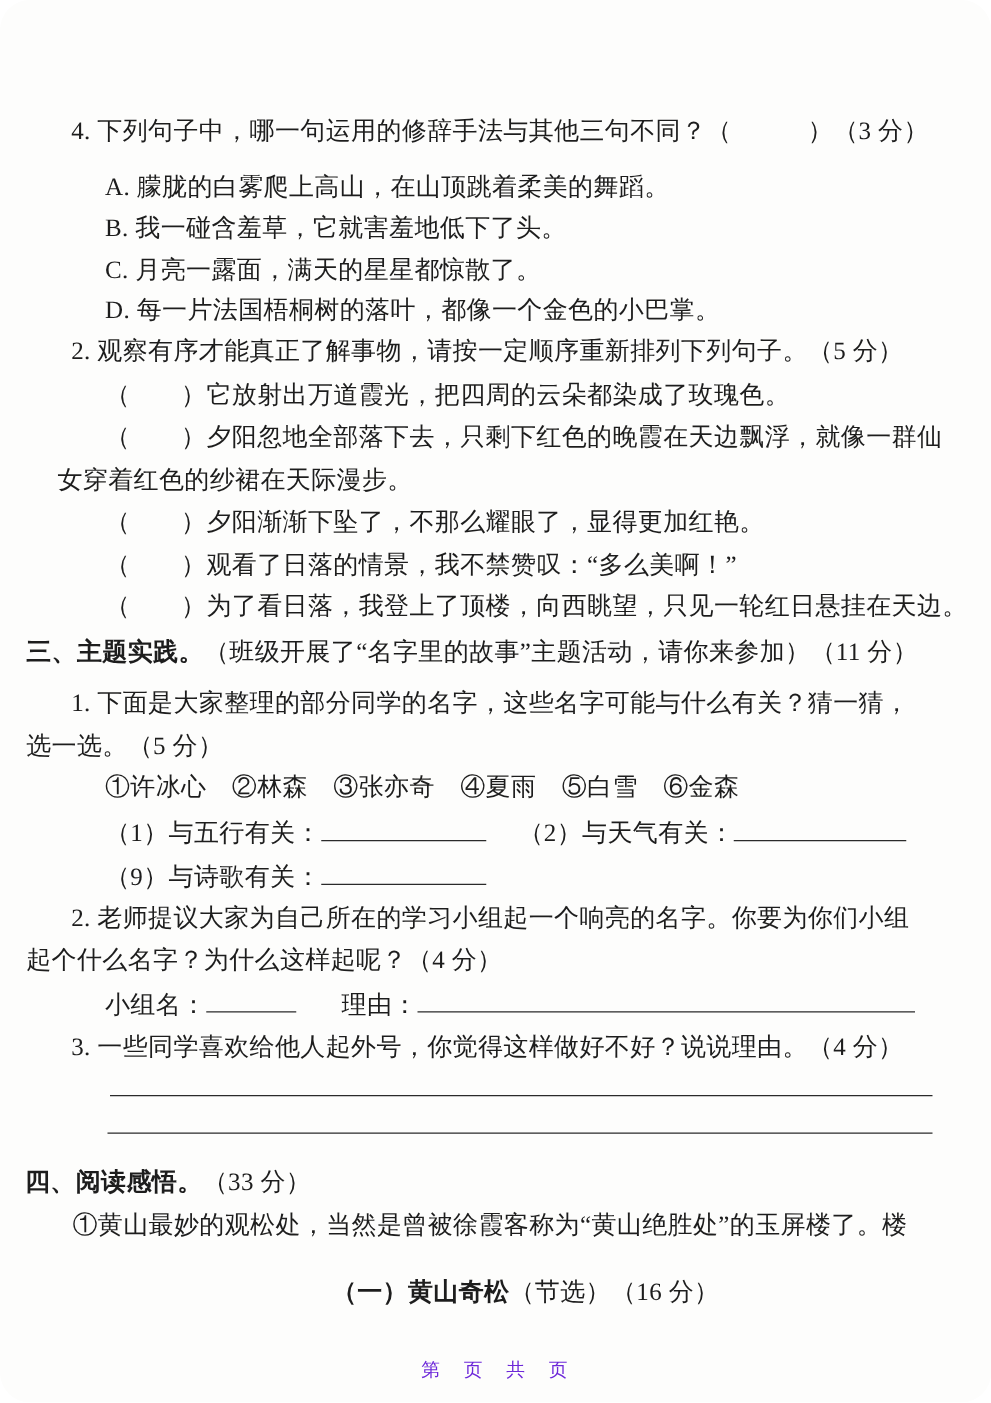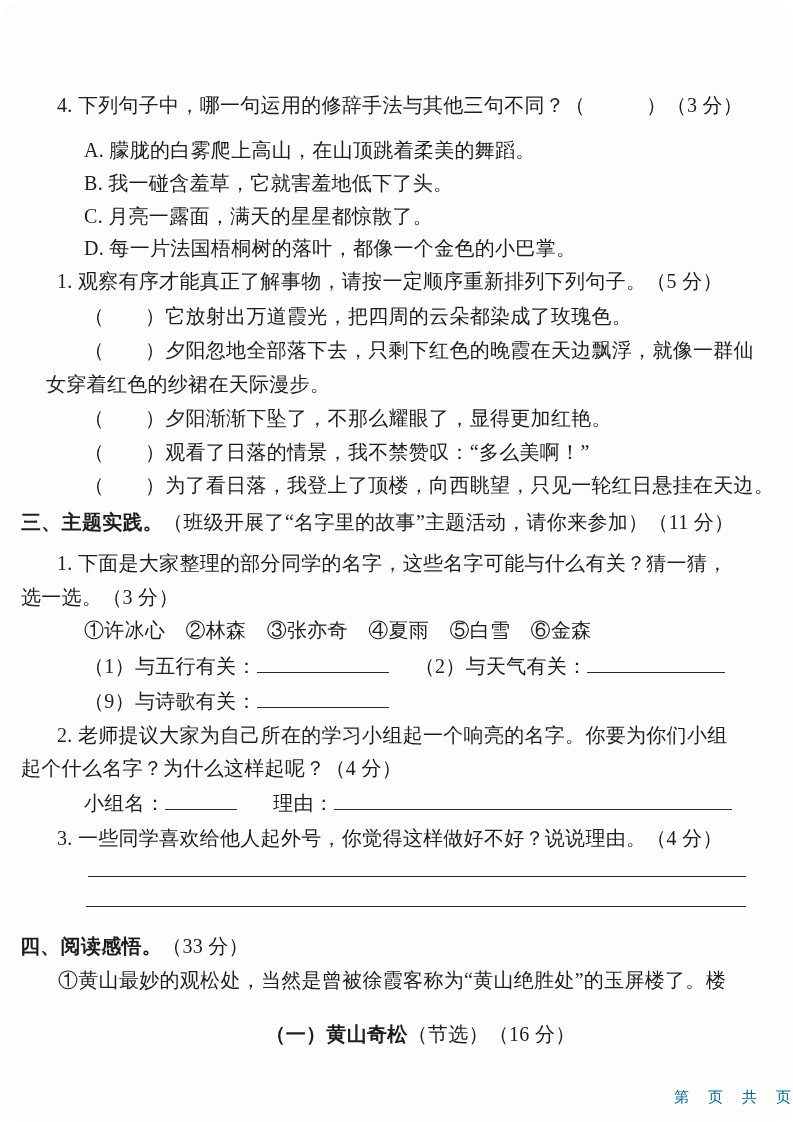--- a/index.html
+++ b/index.html
@@ -29,52 +29,51 @@
     vertical-align: baseline;
   }
   .hr-line {
     position: absolute;
     border-top: 1.5px solid #2a2a2a;
     height: 0;
   }
   .footer {
     font-family: "Liberation Sans", "DejaVu Sans", sans-serif;
     font-size: 15px;
-    color: #0369a1;
+    color: #6d28d9;
     letter-spacing: 2px;
-    text-align: right;
   }
   .gap-sm { display:inline-block; width:26px; }
   .gap-md { display:inline-block; width:36px; }
 </style>
 </head>
 <body>
 
 <div class="page">
 
   <div class="row" style="top:93px;  left:57px;">4. 下列句子中，哪一句运用的修辞手法与其他三句不同？（　　　）（3 分）</div>
   <div class="row" style="top:138px; left:84px;">A. 朦胧的白雾爬上高山，在山顶跳着柔美的舞蹈。</div>
   <div class="row" style="top:171px; left:84px;">B. 我一碰含羞草，它就害羞地低下了头。</div>
   <div class="row" style="top:204px; left:84px;">C. 月亮一露面，满天的星星都惊散了。</div>
   <div class="row" style="top:236px; left:84px;">D. 每一片法国梧桐树的落叶，都像一个金色的小巴掌。</div>
 
-  <div class="row" style="top:269px; left:57px;">1. 观察有序才能真正了解事物，请按一定顺序重新排列下列句子。（5 分）</div>
+  <div class="row" style="top:269px; left:57px;">2. 观察有序才能真正了解事物，请按一定顺序重新排列下列句子。（5 分）</div>
   <div class="row" style="top:304px; left:84px;">（　　）它放射出万道霞光，把四周的云朵都染成了玫瑰色。</div>
   <div class="row" style="top:338px; left:84px;">（　　）夕阳忽地全部落下去，只剩下红色的晚霞在天边飘浮，就像一群仙</div>
   <div class="row" style="top:372px; left:46px;">女穿着红色的纱裙在天际漫步。</div>
   <div class="row" style="top:406px; left:84px;">（　　）夕阳渐渐下坠了，不那么耀眼了，显得更加红艳。</div>
   <div class="row" style="top:473px; left:84px;">（　　）为了看日落，我登上了顶楼，向西眺望，只见一轮红日悬挂在天边。</div>
   <div class="row" style="top:440px; left:84px;">（　　）观看了日落的情景，我不禁赞叹：“多么美啊！”</div>
 
   <div class="row" style="top:510px; left:21px;">
     <span class="bold">三、主题实践。</span><span>（班级开展了“名字里的故事”主题活动，请你来参加）（11 分）</span>
   </div>
 
   <div class="row" style="top:551px; left:57px;">1. 下面是大家整理的部分同学的名字，这些名字可能与什么有关？猜一猜，</div>
-  <div class="row" style="top:585px; left:21px;">选一选。（3 分）</div>
+  <div class="row" style="top:585px; left:21px;">选一选。（5 分）</div>
   <div class="row" style="top:618px; left:84px;">①许冰心　②林森　③张亦奇　④夏雨　⑤白雪　⑥金森</div>
 
   <div class="row" style="top:653px; left:84px;">
     <span>（1）与五行有关：</span><span class="blank" style="width:132px;"></span><span class="gap-sm"></span><span>（2）与天气有关：</span><span class="blank" style="width:138px;"></span>
   </div>
   <div class="row" style="top:688px; left:84px;">
     <span>（9）与诗歌有关：</span><span class="blank" style="width:132px;"></span>
   </div>
 
   <div class="row" style="top:723px; left:57px;">2. 老师提议大家为自己所在的学习小组起一个响亮的名字。你要为你们小组</div>

